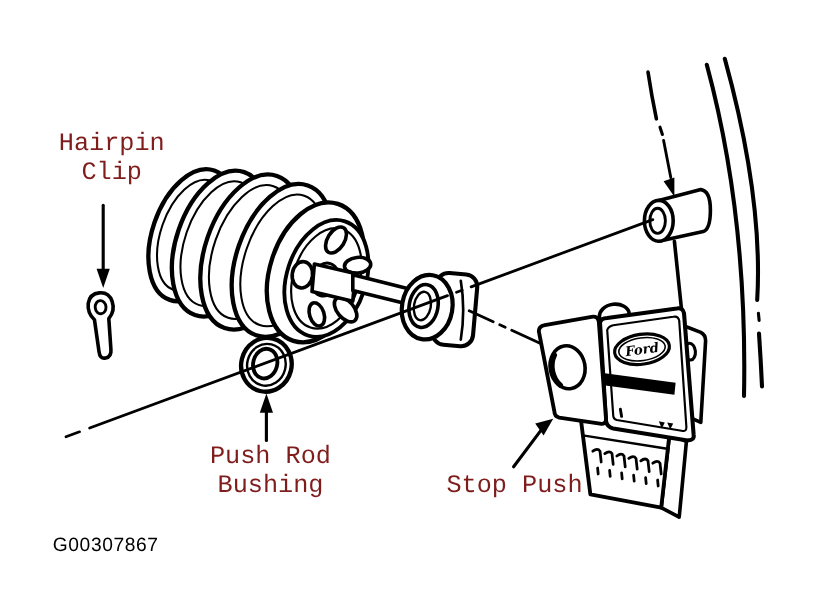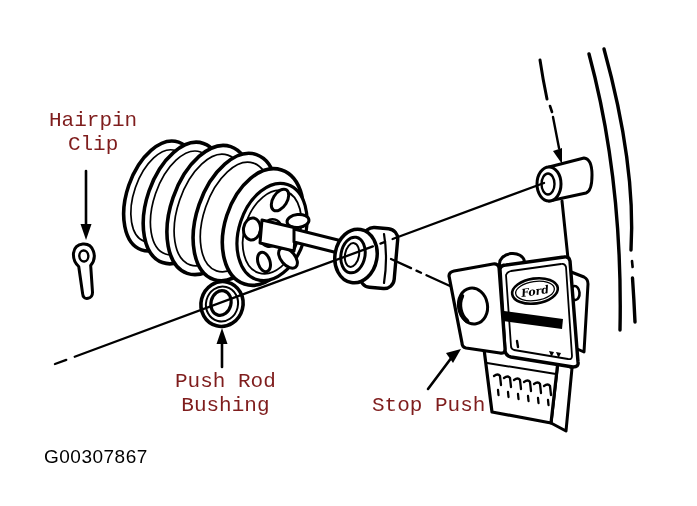--- a/index.html
+++ b/index.html
@@ -6,21 +6,21 @@
   #stage{
     position:relative;width:697px;height:506px;background:#ffffff;
     font-family:"Liberation Sans", sans-serif;overflow:hidden;
   }
   #art{position:absolute;left:0;top:0;width:697px;height:506px;}
   .label{
     position:absolute;color:#7f1d1d;font-size:21px;line-height:24px;
     font-family:Liberation Mono, monospace;white-space:nowrap;text-align:center;
   }
   .figid{
-    position:absolute;color:#000;font-size:19px;
+    position:absolute;color:#000;font-size:16px;
     font-family:"Liberation Sans", sans-serif;letter-spacing:0.5px;
   }
   .ink{stroke:#000;fill:none;stroke-linecap:round;stroke-linejoin:round;}
   .wfill{fill:#fff;}
   .bfill{fill:#000;stroke:none;}
 </style>
 </head>
 <body>
 
 <div id="stage">

